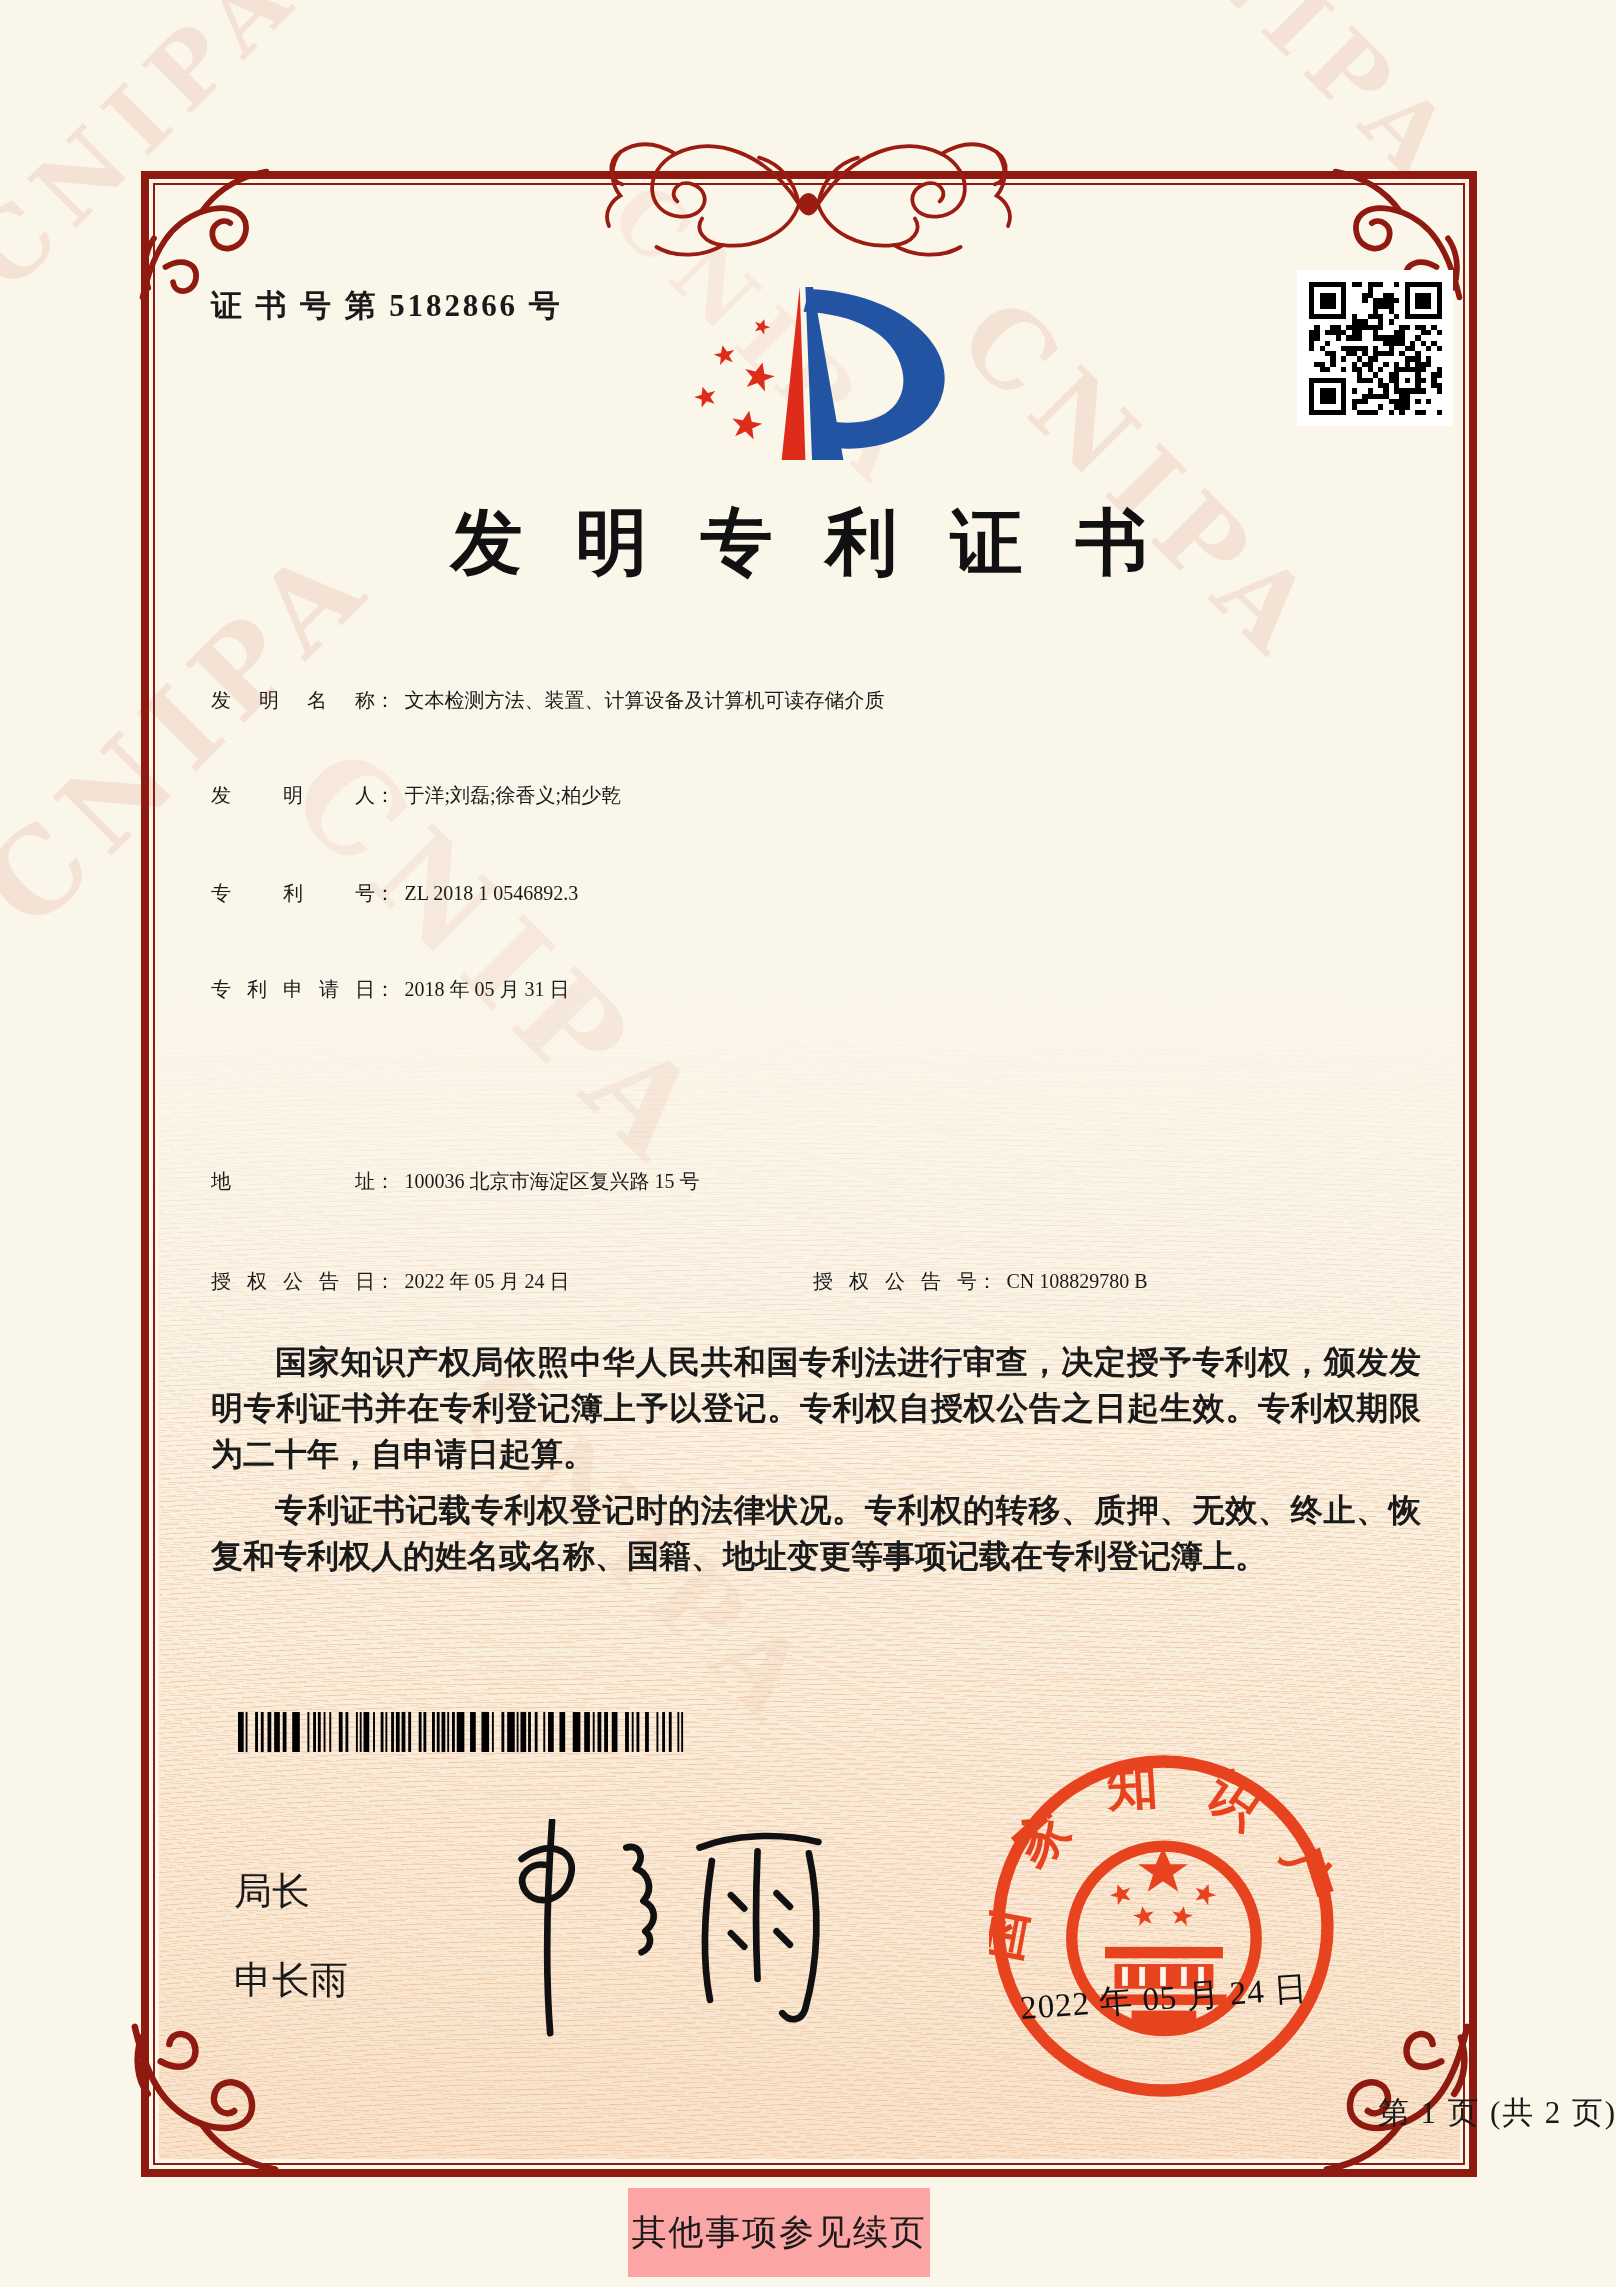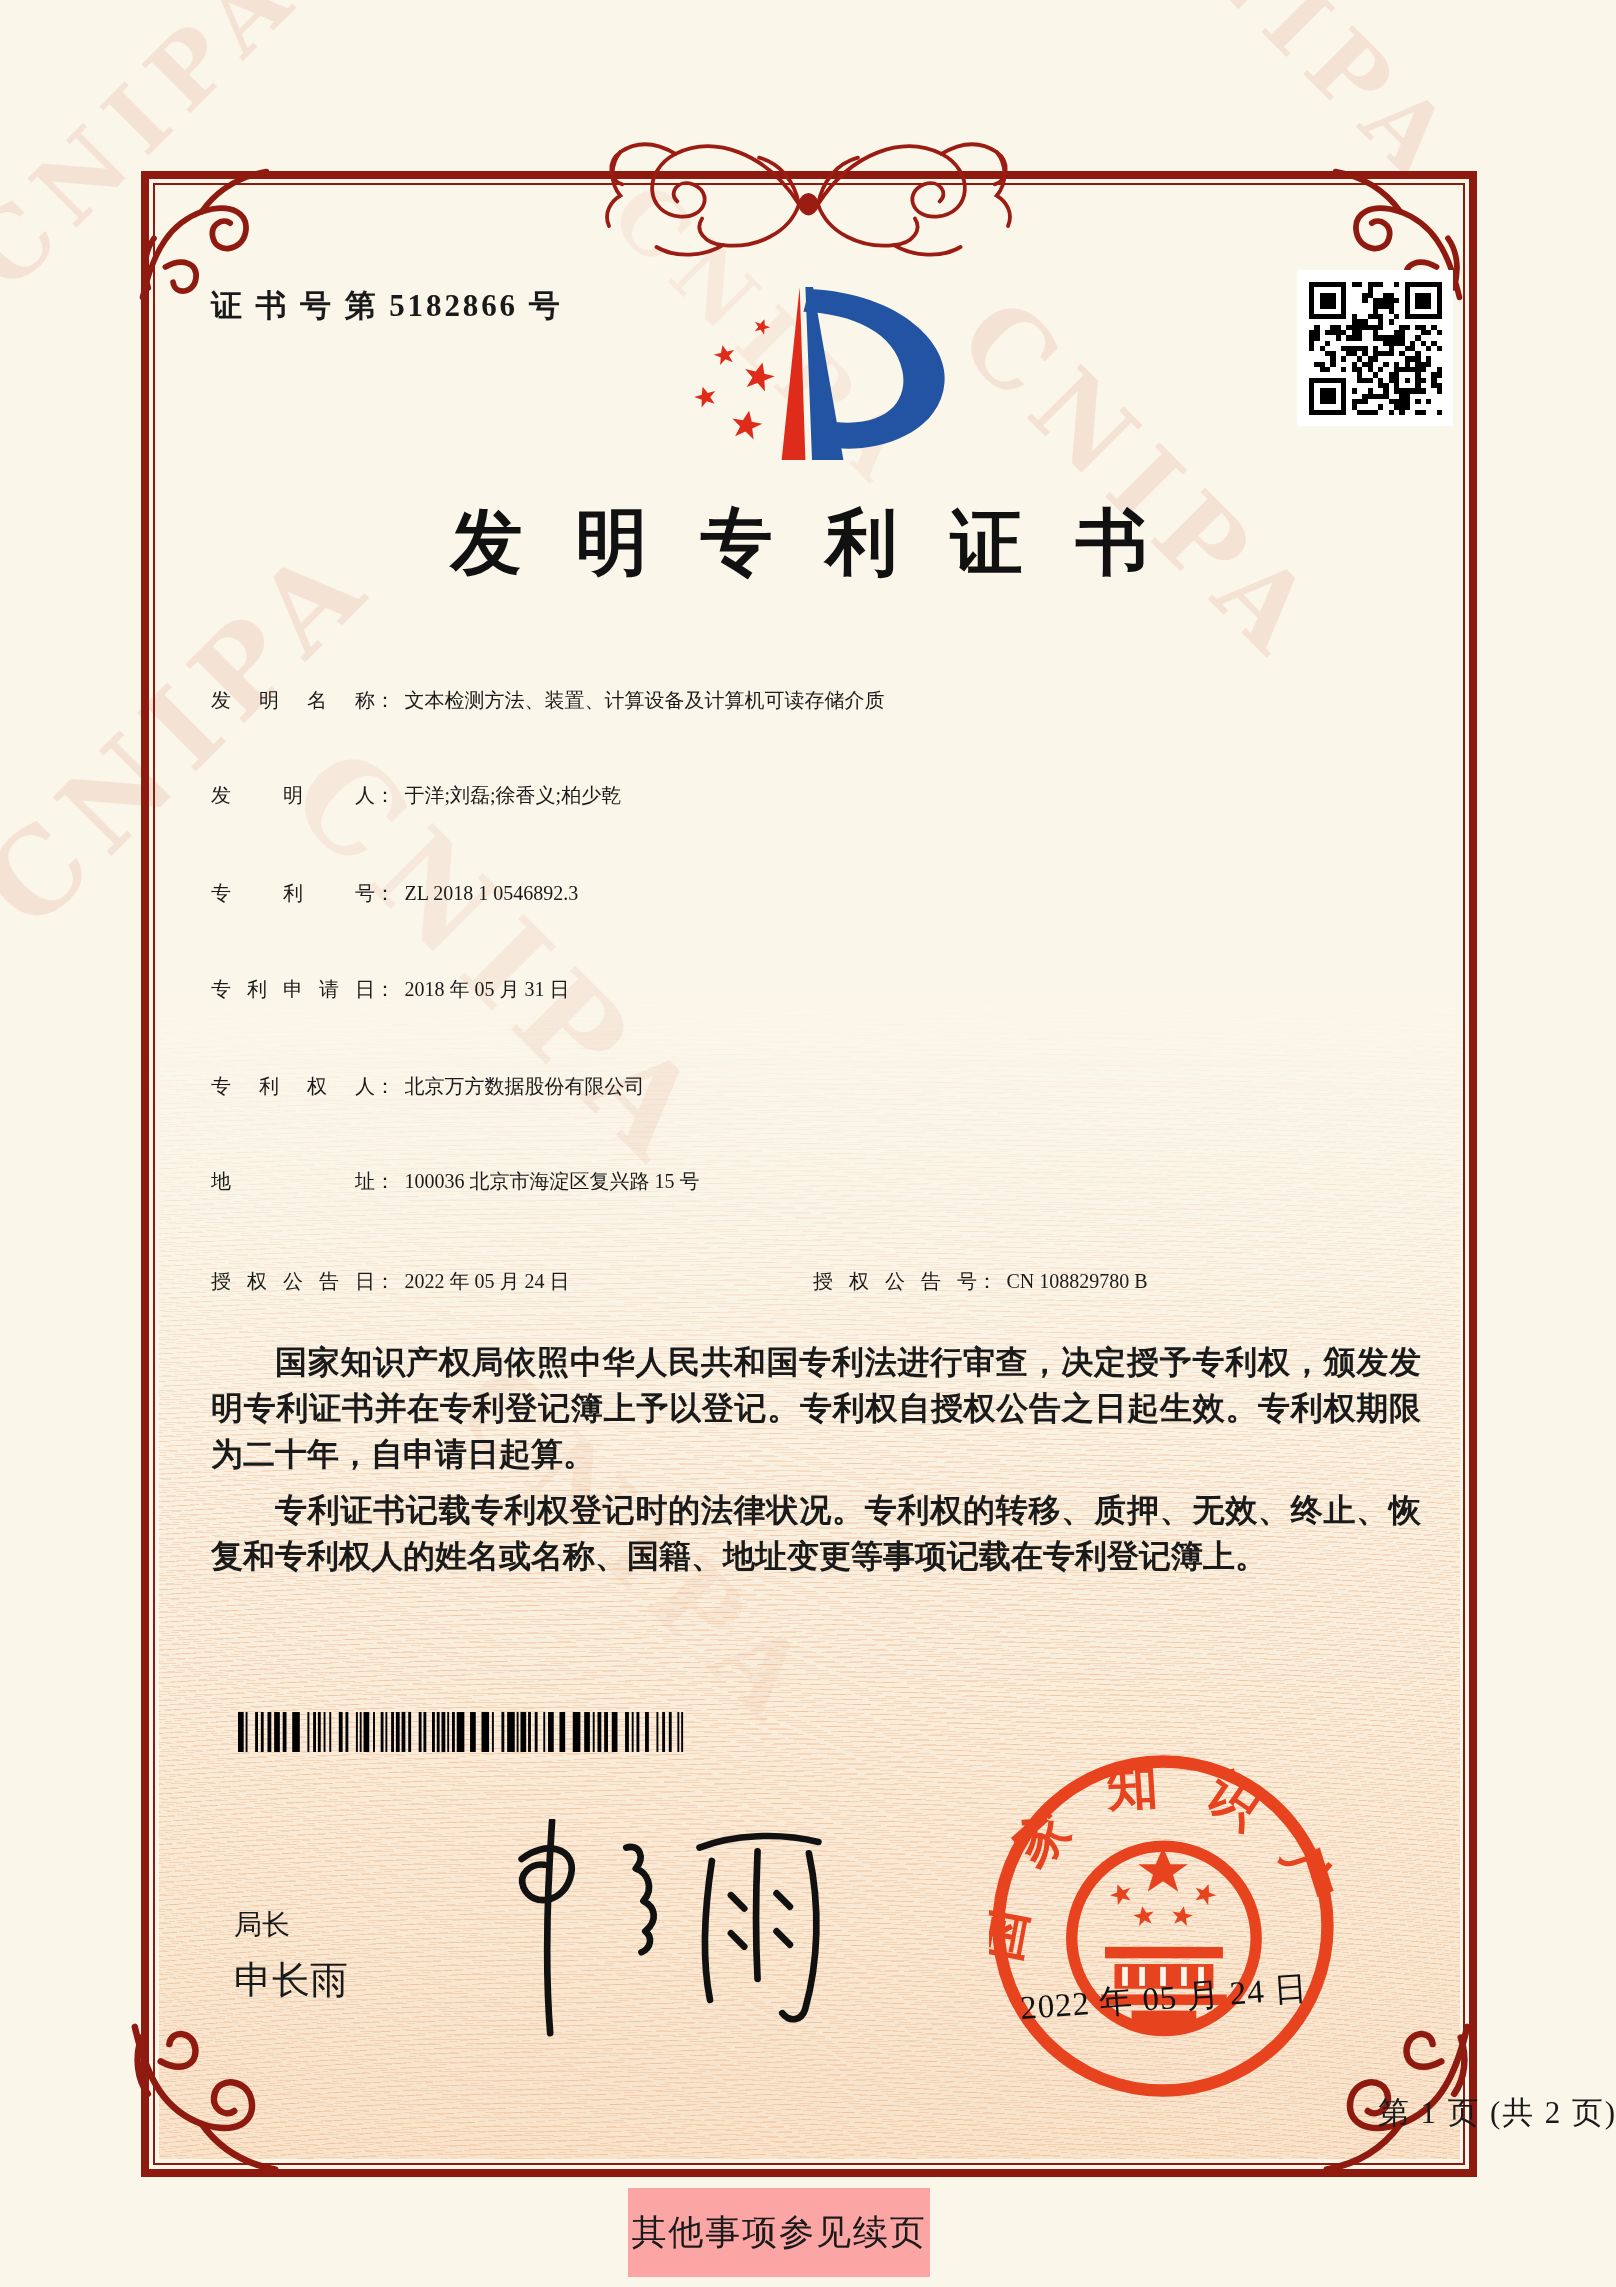--- a/index.html
+++ b/index.html
@@ -45,21 +45,21 @@
   .fval{display:inline-block;margin-left:9.5px;}
   .pair2{position:absolute;left:602px;top:0;}
 
   
   .bodytext{position:absolute;left:211px;top:1339px;width:1210px;font-size:32px;
             line-height:46px;text-align:justify;z-index:3;}
   .bodytext p{margin:0 0 9.5px 0;text-indent:2em;font-weight:bold;}
 
   
   .barcode{position:absolute;left:238px;top:1712px;z-index:3;}
-  .officer-role{position:absolute;left:234px;top:1906px;font-size:28px;z-index:3;
+  .officer-role{position:absolute;left:234px;top:1866px;font-size:38px;z-index:3;
                 font-family:"Liberation Sans","DejaVu Sans",sans-serif;}
   .officer-name{position:absolute;left:234px;top:1955px;font-size:38px;z-index:3;
                 font-family:"Liberation Sans","DejaVu Sans",sans-serif;}
   .signature{position:absolute;left:495px;top:1819px;z-index:3;}
   .seal{position:absolute;left:989px;top:1752px;z-index:4;}
   .seal-date{position:absolute;left:1004px;top:1976px;width:320px;font-size:33px;
              text-align:center;letter-spacing:1px;transform:rotate(-4deg);z-index:5;color:#111;}
   .page-num{position:absolute;left:0;right:0;top:2092px;text-align:right;font-size:31px;
             z-index:3;letter-spacing:1.9px;}
   .note-strip{position:absolute;left:628px;top:2188px;width:302px;height:89px;background:#fca5a5;
@@ -384,23 +384,20 @@
   </div>
   <div class="frow" style="top:782px">
     <span class="flabel">发明人</span><span class="fcolon">：</span><span class="fval">于洋;刘磊;徐香义;柏少乾</span>
   </div>
   <div class="frow" style="top:880px">
     <span class="flabel">专利号</span><span class="fcolon">：</span><span class="fval">ZL 2018 1 0546892.3</span>
   </div>
   <div class="frow" style="top:976px">
     <span class="flabel">专利申请日</span><span class="fcolon">：</span><span class="fval">2018 年 05 月 31 日</span>
   </div>
-  <div class="frow" style="top:1073px">
-    <span class="flabel">专利权人</span><span class="fcolon">：</span><span class="fval">北京万方数据股份有限公司</span>
-  </div>
   <div class="frow" style="top:1168px">
     <span class="flabel">地址</span><span class="fcolon">：</span><span class="fval">100036 北京市海淀区复兴路 15 号</span>
   </div>
   <div class="frow" style="top:1268px">
     <span class="flabel">授权公告日</span><span class="fcolon">：</span><span class="fval">2022 年 05 月 24 日</span>
     <span class="pair2">
       <span class="flabel">授权公告号</span><span class="fcolon">：</span><span class="fval">CN 108829780 B</span>
     </span>
   </div>
 

